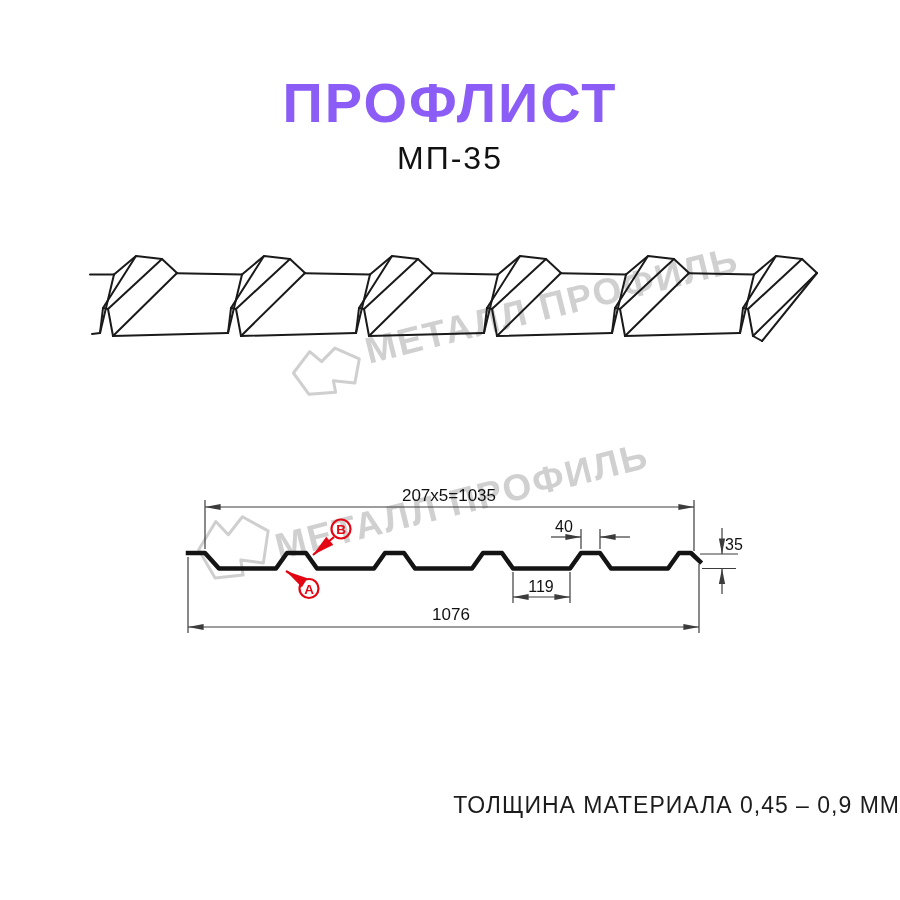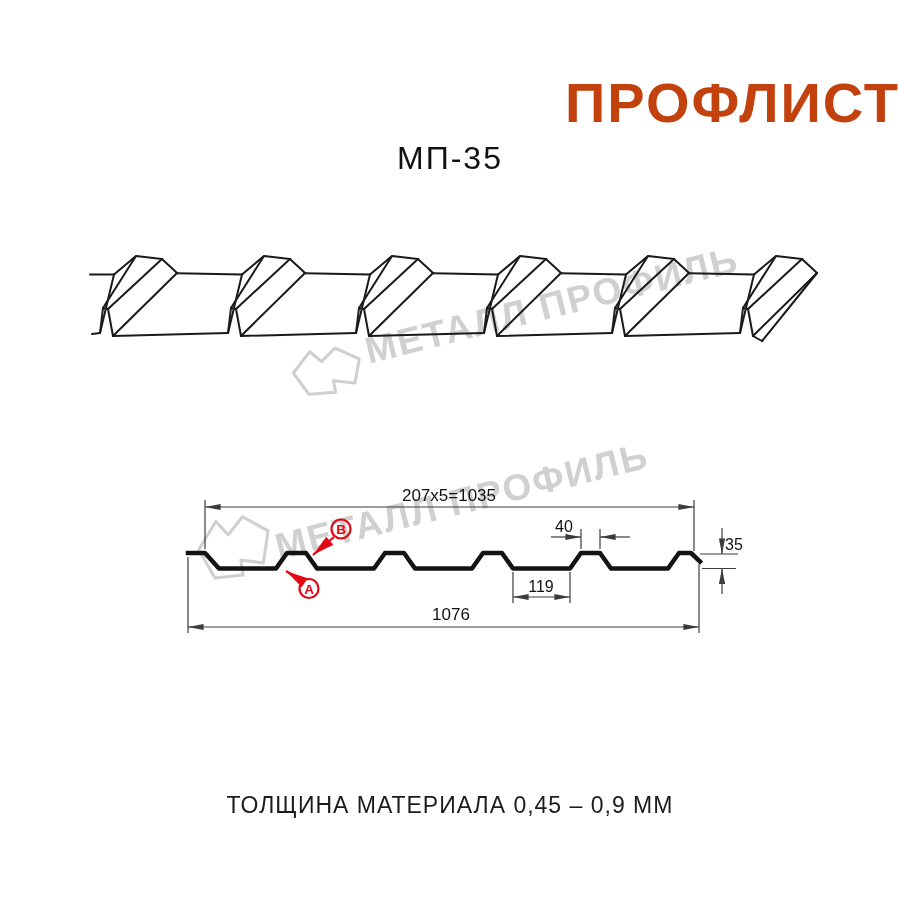--- a/index.html
+++ b/index.html
@@ -1,41 +1,41 @@
 <!DOCTYPE html>
 <html><head>
 <meta charset="utf-8">
 <style>
   html,body{margin:0;padding:0;background:#fff;}
   .canvas{position:relative;width:900px;height:900px;background:#ffffff;overflow:hidden;
           font-family:"Liberation Sans",sans-serif;}
   
   .hdr{position:absolute;top:72px;left:0;width:900px;text-align:center;}
-  .title{font-size:56px;font-weight:bold;letter-spacing:2px;color:#c2410c;margin:0;line-height:1.1;text-align:right;}
+  .title{font-size:56px;font-weight:bold;letter-spacing:2px;color:#8b5cf6;margin:0;line-height:1.1;}
   .subtitle{font-size:32px;font-weight:400;letter-spacing:2px;color:#111;margin-top:6px;}
   
   .wm-text{position:absolute;white-space:nowrap;font-weight:bold;color:#d0d0d0;
            letter-spacing:2px;transform:rotate(-14deg);transform-origin:left center;z-index:1;}
   #wm1{left:366px;top:331px;font-size:37px;}
   #wm2{left:276px;top:527px;font-size:37px;}
   .wm-logo{position:absolute;z-index:1;}
   #logo1{left:289px;top:346px;}
   #logo2{left:194px;top:514px;}
   .wm-logo polygon{fill:none;stroke:#cfcfcf;stroke-width:3;stroke-linejoin:round;}
   
   svg.layer{position:absolute;left:0;top:0;z-index:2;}
   #sheet3d path{fill:none;stroke:#1a1a1a;stroke-width:2;stroke-linejoin:round;stroke-linecap:round;}
   .profile{fill:none;stroke:#141414;stroke-width:4.5;stroke-linejoin:round;stroke-linecap:square;}
   .dim{stroke:#3c3c3c;stroke-width:1.2;fill:none;}
   .dimtxt{font-size:17px;fill:#111;}
   .dimtxt-s{font-size:16px;fill:#111;}
   .red{stroke:#e30613;fill:none;stroke-width:2.2;}
   .redtxt{font-size:13.5px;font-weight:bold;fill:#e30613;}
   
-  .ftr{position:absolute;top:792px;left:0;width:900px;text-align:center;
+  .ftr{position:absolute;top:792px;left:0;width:900px;text-align:right;
        font-size:23px;letter-spacing:1px;color:#1c1c1c;}
 </style>
 </head>
 <body>
 
 <div class="canvas">
 
   <div class="hdr">
     <h1 class="title">ПРОФЛИСТ</h1>
     <div class="subtitle">МП-35</div>

